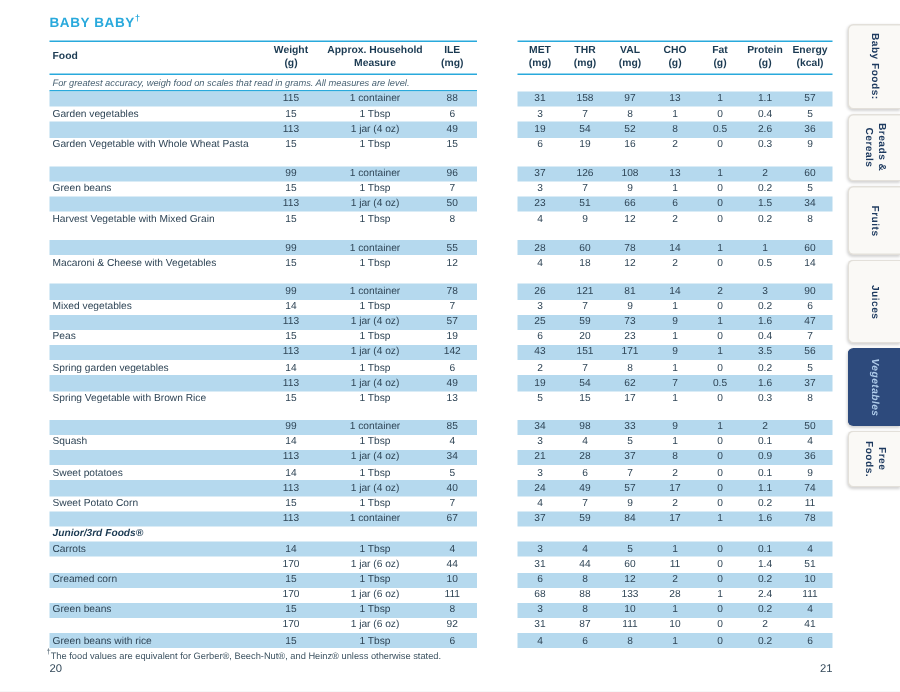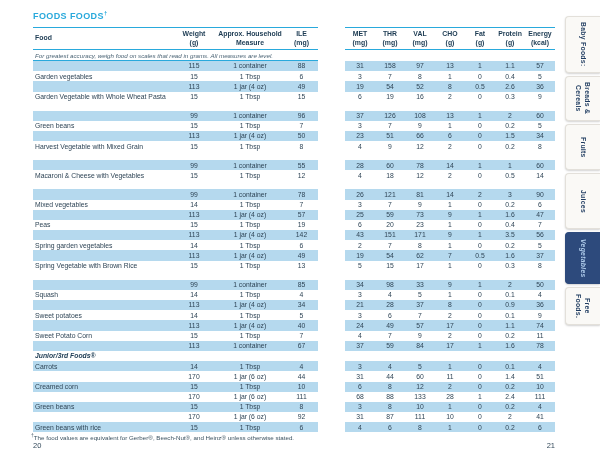--- a/index.html
+++ b/index.html
@@ -101,21 +101,21 @@
     background:var(--tab-active-bg);
     border-color:var(--tab-active-bg);
   }
   .tab.active .vtext{color:var(--tab-active-text);font-style:italic;}
 </style>
 </head>
 <body>
 
 <div class="canvas" style="--accent: #29a9dc; --stripe: #b5d9ee; --ink: #2f4556; --hink: #1b3a52; --tab-active-bg: #2d4a7c; --tab-active-text: #aecbea;">
 
-  <div class="page-title"><span>FOODS FOODS</span><sup>†</sup></div>
+  <div class="page-title"><span>BABY BABY</span><sup>†</sup></div>
 
   <div class="sheet" id="sheet">
       <div class="row hdr">
         <div class="lgroup">
           <div class="c hc food">
             <div>Food</div>
           </div>
           <div class="c hc w">
             <div>Weight</div>
             <div>(g)</div>

